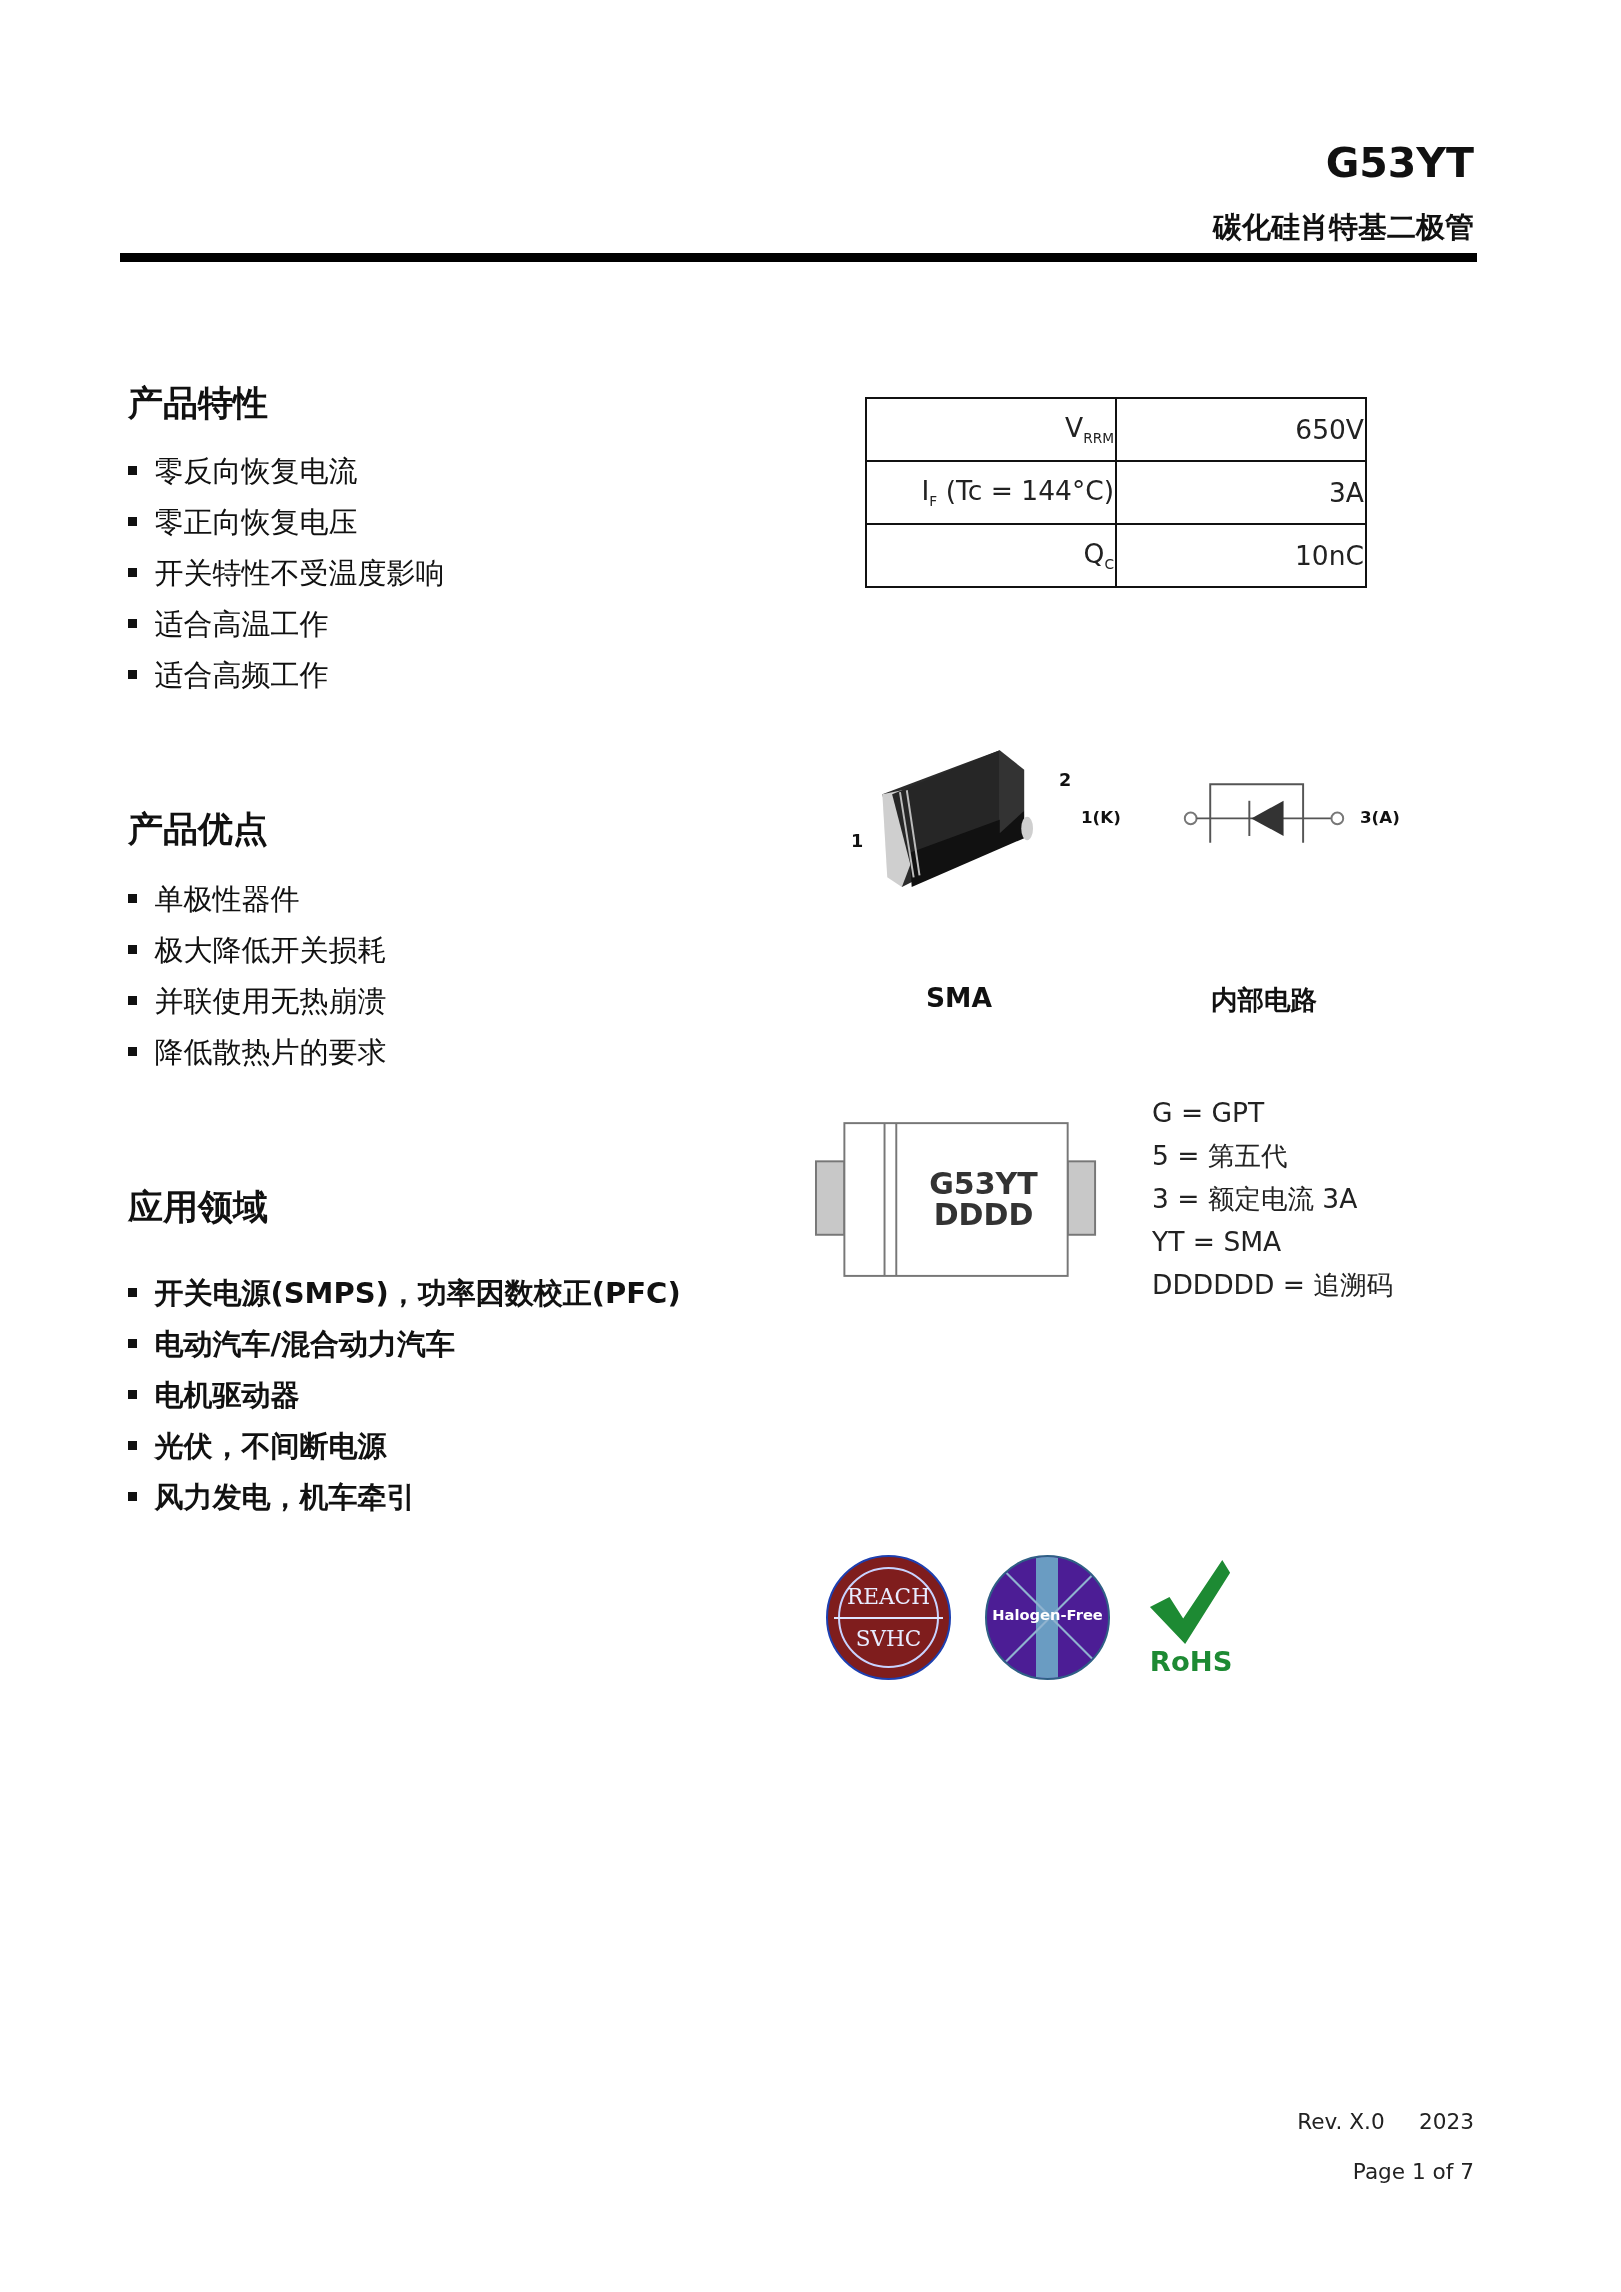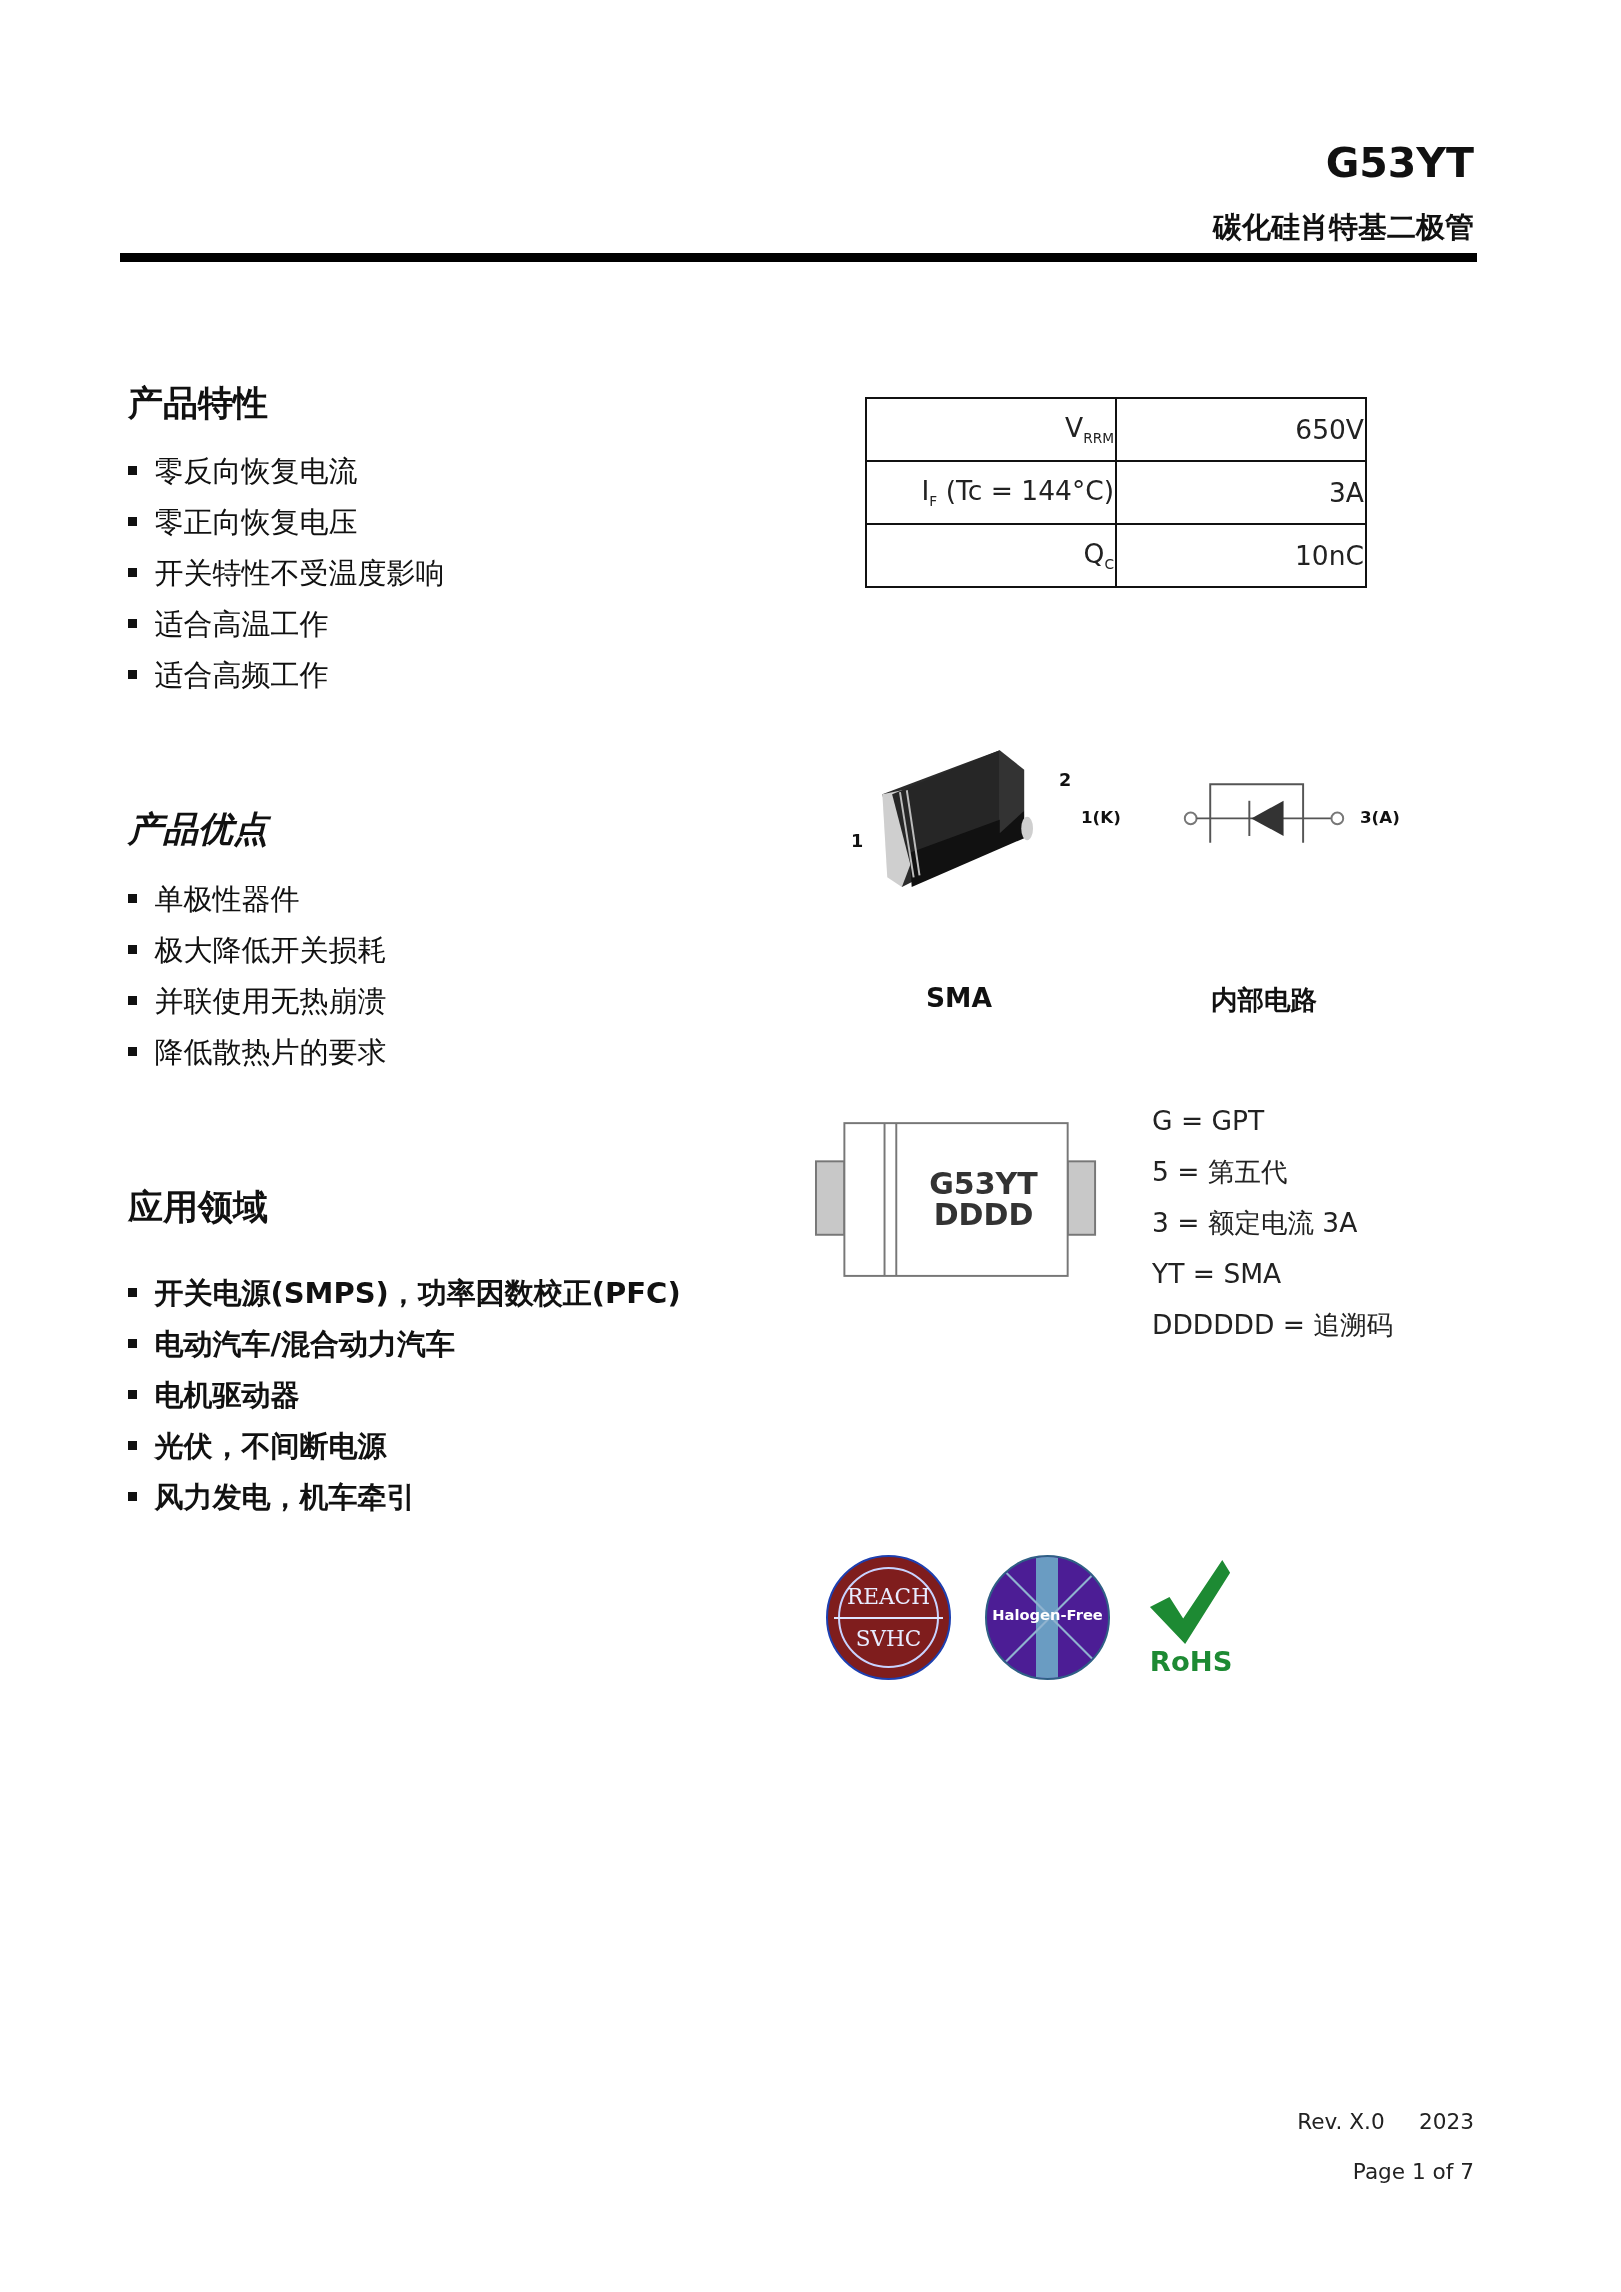--- a/index.html
+++ b/index.html
@@ -16,21 +16,21 @@
   .bullets .dot { display:inline-block; width:8.8px; height:8.8px; background:#111; margin-right:17.6px; vertical-align:middle; position:relative; top:-2.9px; }
 
   table.spec { left:865px; top:397px; width:502px; border-collapse:collapse; }
   table.spec td { border:2.9px solid #111; height:59px; text-align:right; font-size:26.5px; color:#222; width:50%; }
   sub { font-size:13.7px; }
 
   .pkg-img { left:853px; top:740px; width:225px; height:167px; }
   .pkg-label { font-size:26.5px; font-weight:bold; }
 
   .legend { left:1152px; top:1091px; font-size:26.5px; color:#222; }
-  .legend div { height:43px; line-height:43px; white-space:nowrap;margin-top:8px; }
+  .legend div { height:43px; line-height:43px; white-space:nowrap; }
 
   .mark { left:815px; top:1122px; width:284px; height:157px; }
   .mark-text { left:845px; top:1168px; width:223px; text-align:center; font-size:30px; font-weight:bold; color:#333; line-height:31px; }
 
   .badge { width:125px; height:125px; border-radius:50%; }
   .footer { right:147px; font-size:21.6px; color:#222; }
 </style>
 </head>
 <body>
 
@@ -40,21 +40,21 @@
 
 <div class="abs section-h" style="top:380px;">产品特性</div>
 <ul class="abs bullets" style="top:446px;">
   <li><span class="dot"></span><span>零反向恢复电流</span></li>
   <li><span class="dot"></span><span>零正向恢复电压</span></li>
   <li><span class="dot"></span><span>开关特性不受温度影响</span></li>
   <li><span class="dot"></span><span>适合高温工作</span></li>
   <li><span class="dot"></span><span>适合高频工作</span></li>
 </ul>
 
-<div class="abs section-h" style="top:806px;font-style:italic;">产品优点</div>
+<div class="abs section-h" style="top:806px;">产品优点</div>
 <ul class="abs bullets" style="top:874px;">
   <li><span class="dot"></span><span>单极性器件</span></li>
   <li><span class="dot"></span><span>极大降低开关损耗</span></li>
   <li><span class="dot"></span><span>并联使用无热崩溃</span></li>
   <li><span class="dot"></span><span>降低散热片的要求</span></li>
 </ul>
 
 <div class="abs section-h" style="top:1184px;">应用领域</div>
 <ul class="abs bullets" style="top:1268px;font-weight:bold;">
   <li><span class="dot"></span><span>开关电源(SMPS)，功率因数校正(PFC)</span></li>

